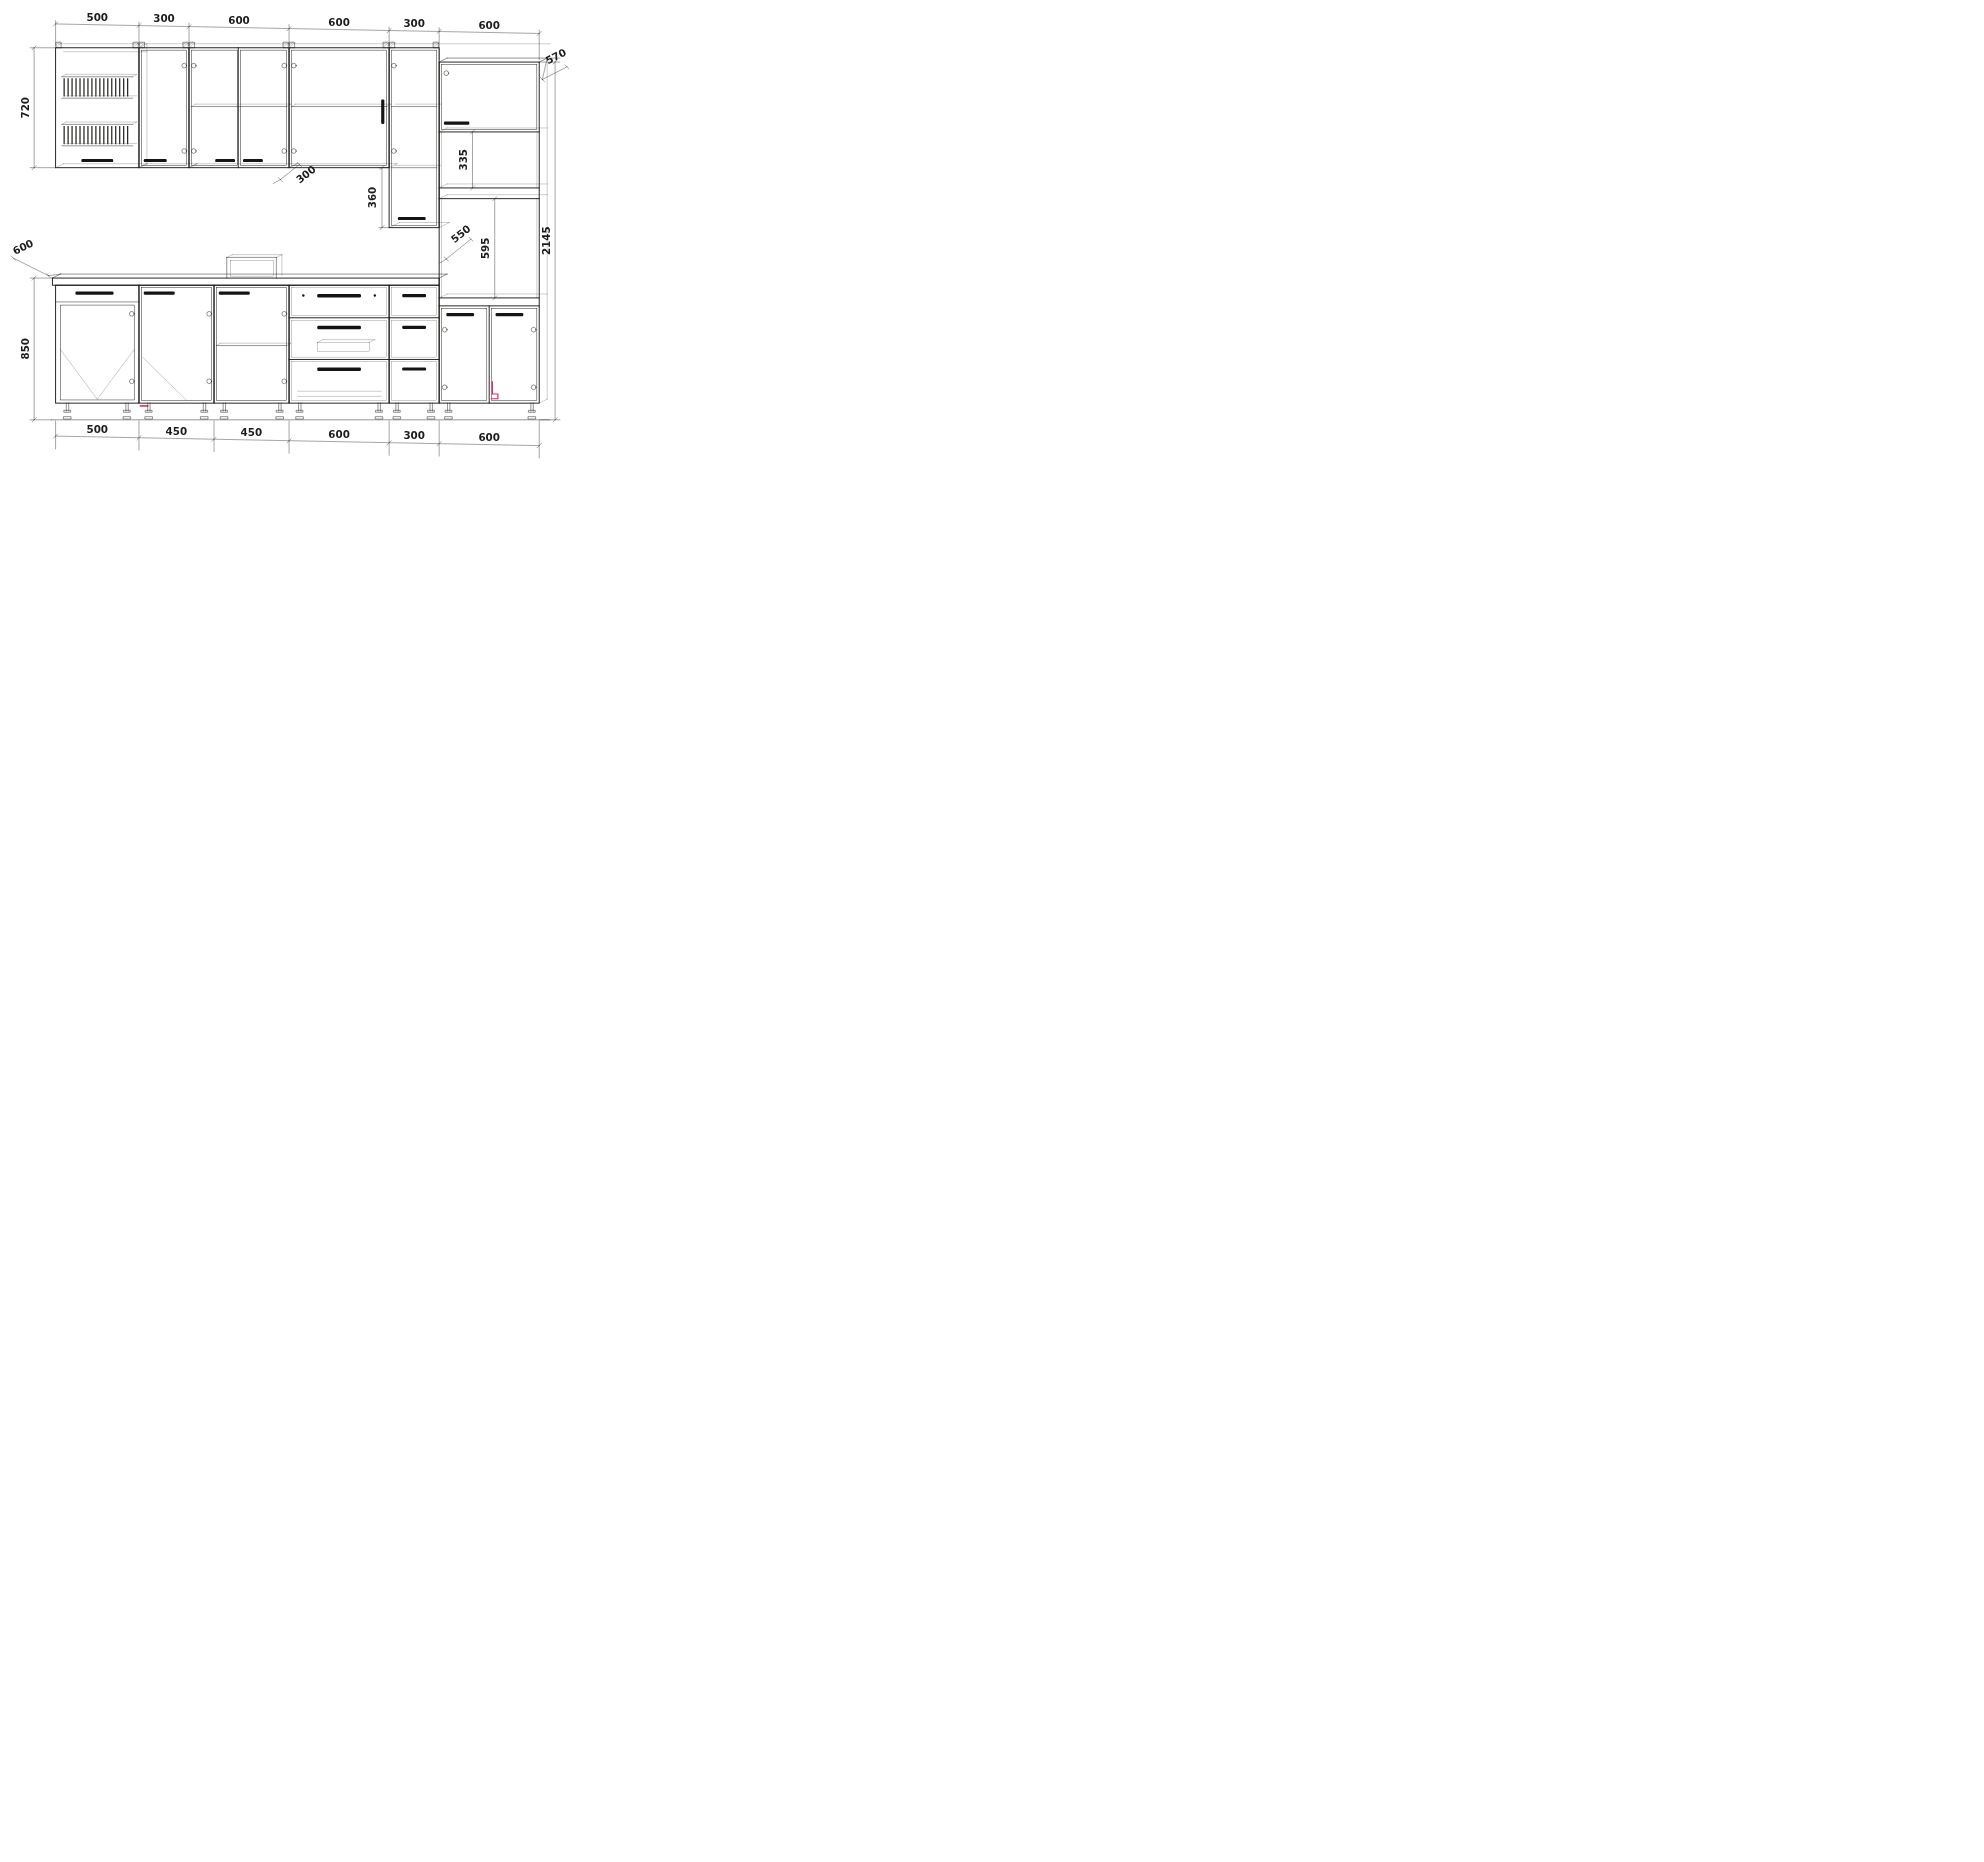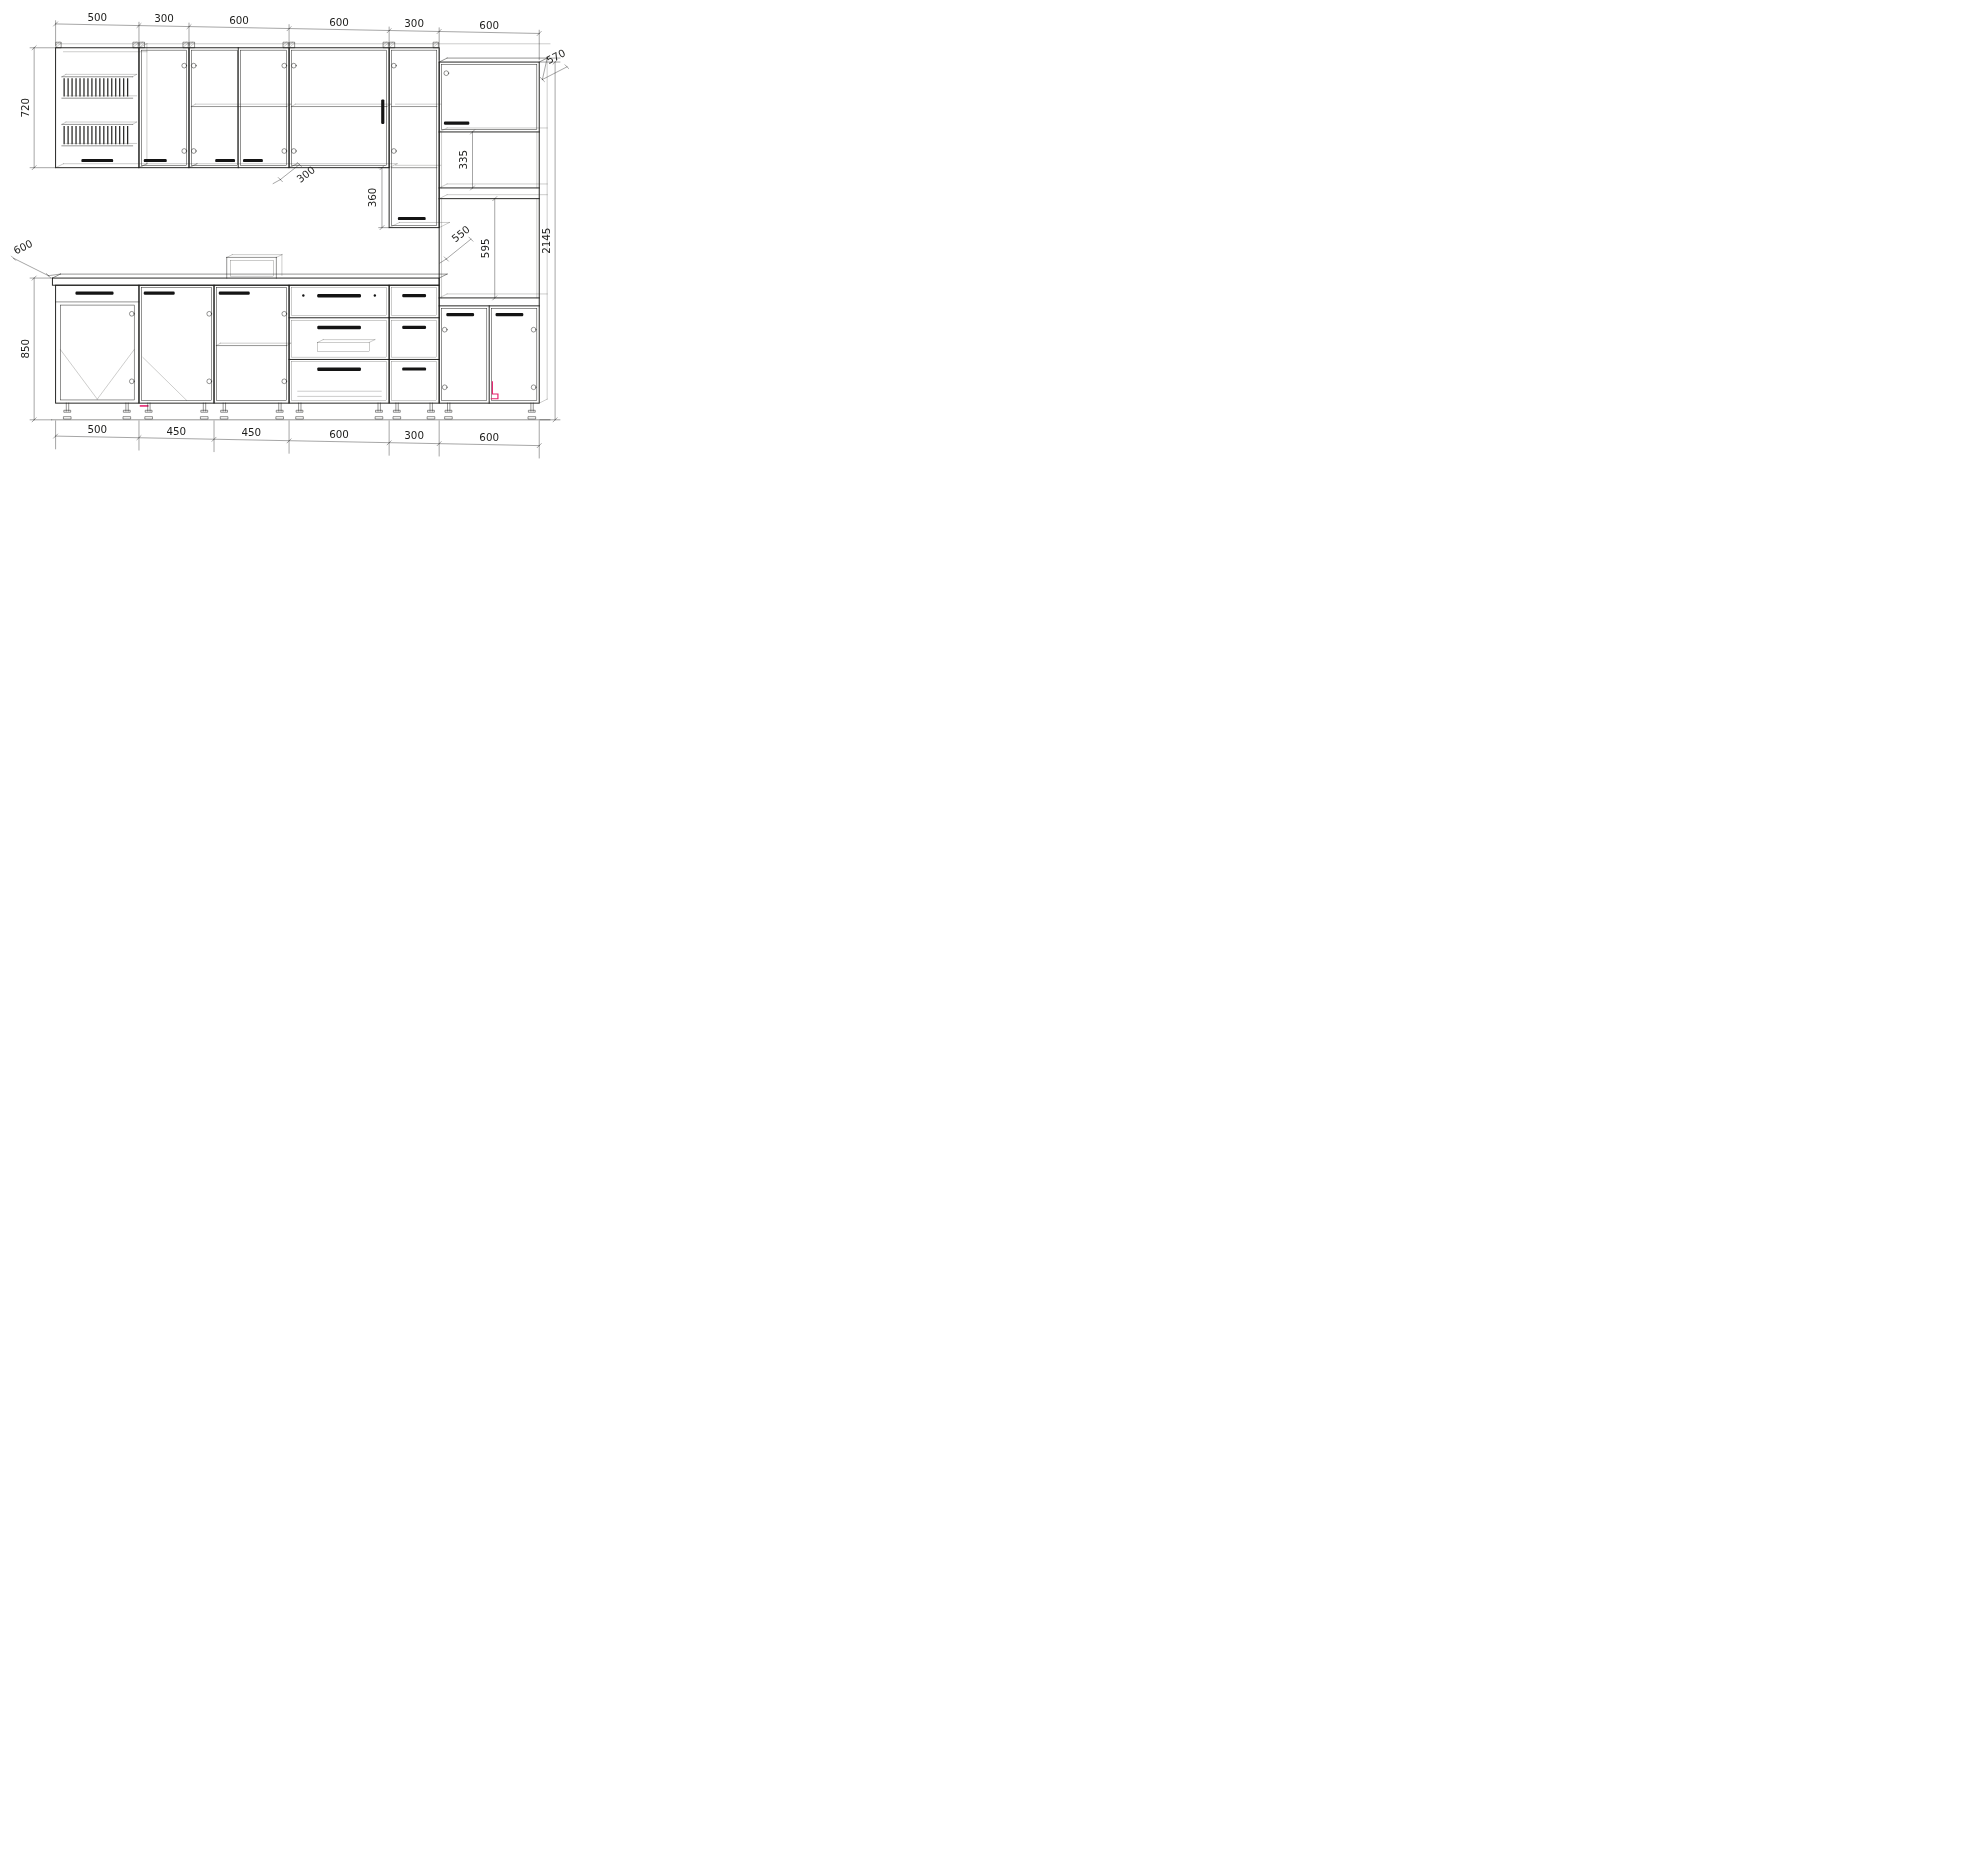--- a/index.html
+++ b/index.html
@@ -1,16 +1,16 @@
 <!DOCTYPE html>
 <html style="font-size:6.4px"><head>
 <meta charset="utf-8">
 <style>
   html,body{margin:0;padding:0;background:#ffffff;}
-  .stage{width:569px;height:466px;position:relative;background:#ffffff;overflow:hidden;}
+  .stage{width:569px;height:466px;position:relative;background:#ffffff;overflow:hidden;font-weight:bold;}
   svg{display:block;}
   text{font-family:"DejaVu Sans","Liberation Sans",sans-serif;fill:#1d1d1b;font-size:26px;}
   .s-heavy{stroke:#1d1d1b;stroke-width:2.4;fill:none;stroke-linecap:square;}
   .s-med{stroke:#1d1d1b;stroke-width:1.2;fill:none;stroke-linecap:square;}
   .s-light{stroke:#3a3a38;stroke-width:0.65;fill:none;stroke-linecap:square;}
   .s-dim{stroke:#1d1d1b;stroke-width:1;fill:none;stroke-linecap:square;}
   .blackfill{fill:#141414;stroke:none;}
   .prongs{stroke:#1d1d1b;stroke-width:46;stroke-dasharray:3 7;fill:none;}
   .accent{stroke:#e6246f;stroke-width:3;fill:none;}
   .accentfill{fill:#e6246f;stroke:none;}

